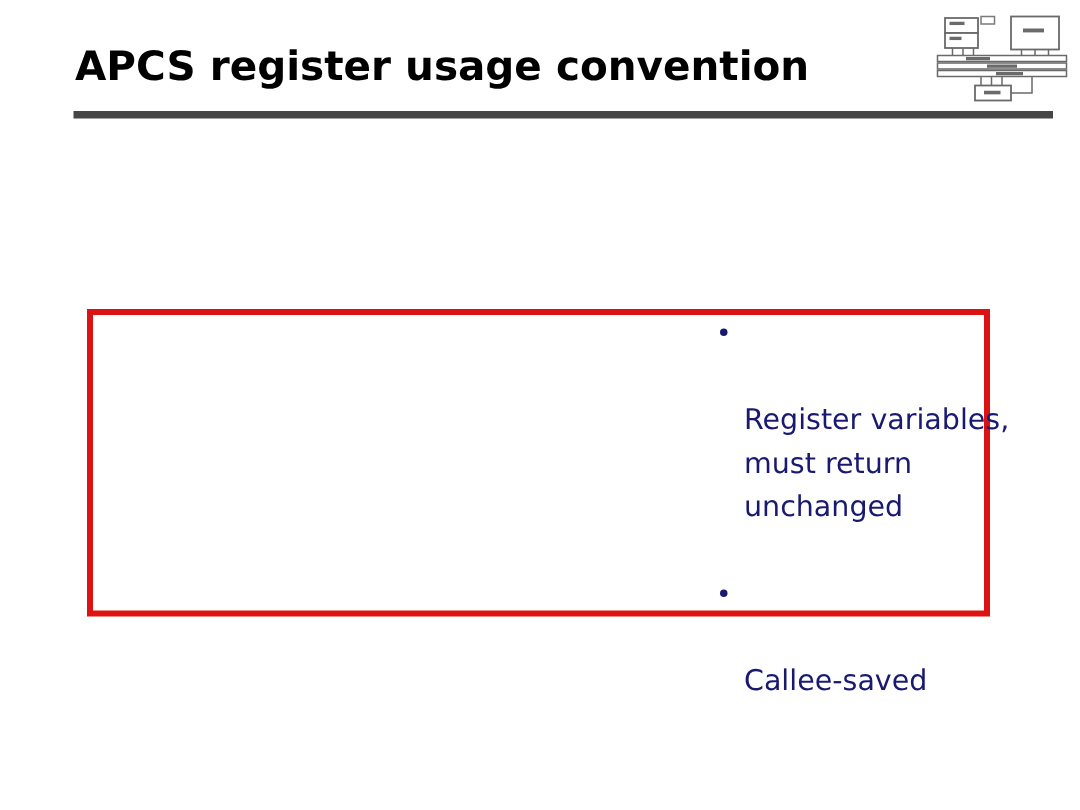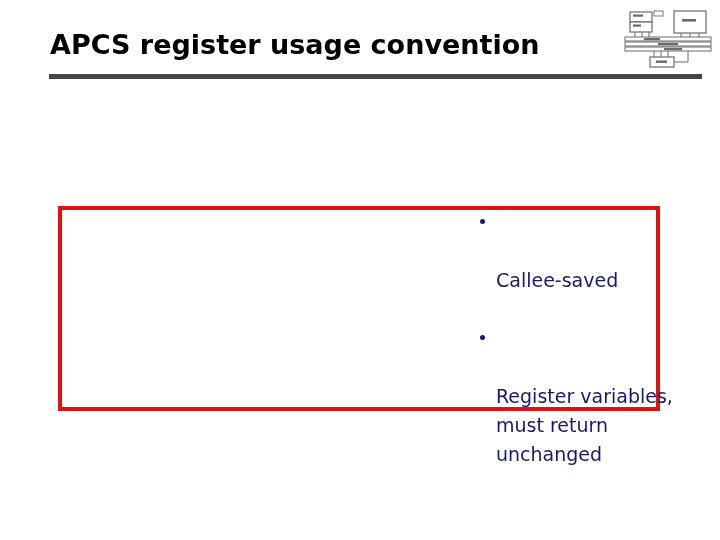--- a/index.html
+++ b/index.html
@@ -151,23 +151,23 @@
 
       <path d="M50 54 H64 V43" fill="none" stroke="#6a6a6a" stroke-width="1"></path>
     </svg>
   </div>
 
   <div id="content-box"></div>
 
   <ul id="bullet-list">
     <li>
       <span class="bullet-dot"></span>
-      <span class="bullet-text">Callee-saved</span>
+      <span class="bullet-text">Register variables,
+must return
+unchanged</span>
     </li>
     <li>
       <span class="bullet-dot"></span>
-      <span class="bullet-text">Register variables,
-must return
-unchanged</span>
+      <span class="bullet-text">Callee-saved</span>
     </li>
   </ul>
 
 </div>
 
 </body></html>

